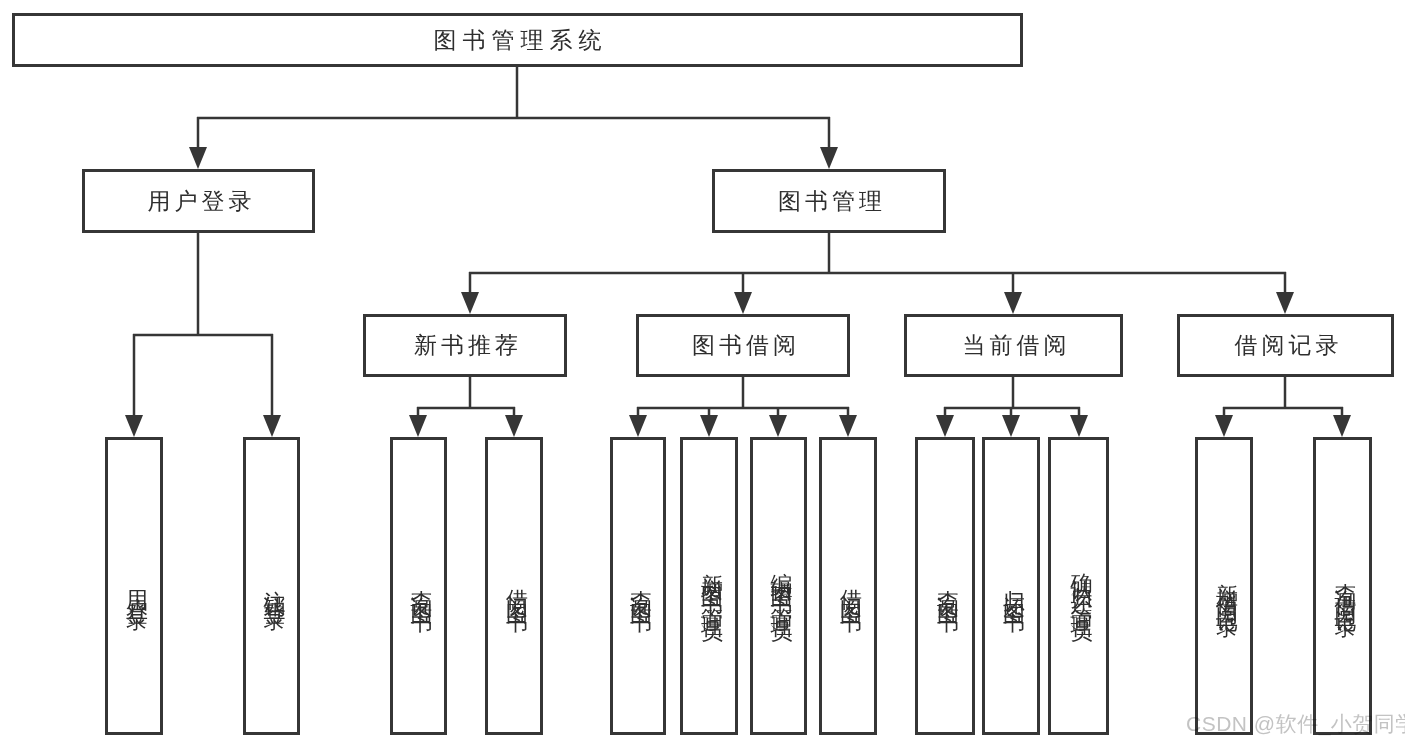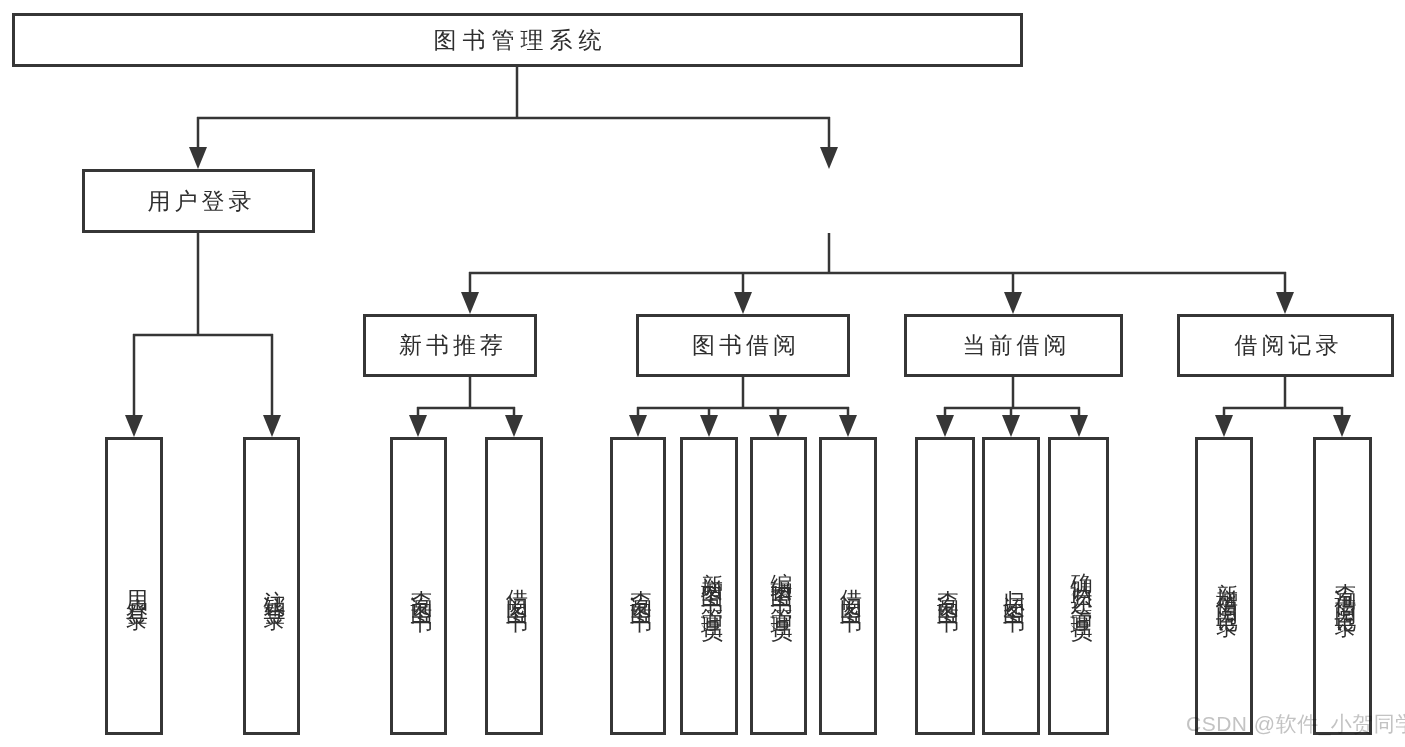--- a/index.html
+++ b/index.html
@@ -134,22 +134,25 @@
     </g>
   </svg>
 
   <div class="node root" style="left:12px; top:13px; width:1011px; height:54px">
     <span class="h-label">图书管理系统</span>
   </div>
 
   <div class="node" style="left:82px; top:169px; width:233px; height:64px">
     <span class="h-label">用户登录</span>
   </div>
-
-  <div class="node" style="left:363px; top:314px; width:174px; height:63px">
+  <div class="node" style="left:712px; top:169px; width:234px; height:64px">
+    <span class="h-label">图书管理</span>
+  </div>
+
+  <div class="node" style="left:363px; top:314px; width:204px; height:63px">
     <span class="h-label">新书推荐</span>
   </div>
   <div class="node" style="left:636px; top:314px; width:214px; height:63px">
     <span class="h-label">图书借阅</span>
   </div>
   <div class="node" style="left:1177px; top:314px; width:217px; height:63px">
     <span class="h-label">借阅记录</span>
   </div>
   <div class="node" style="left:904px; top:314px; width:219px; height:63px">
     <span class="h-label">当前借阅</span>

